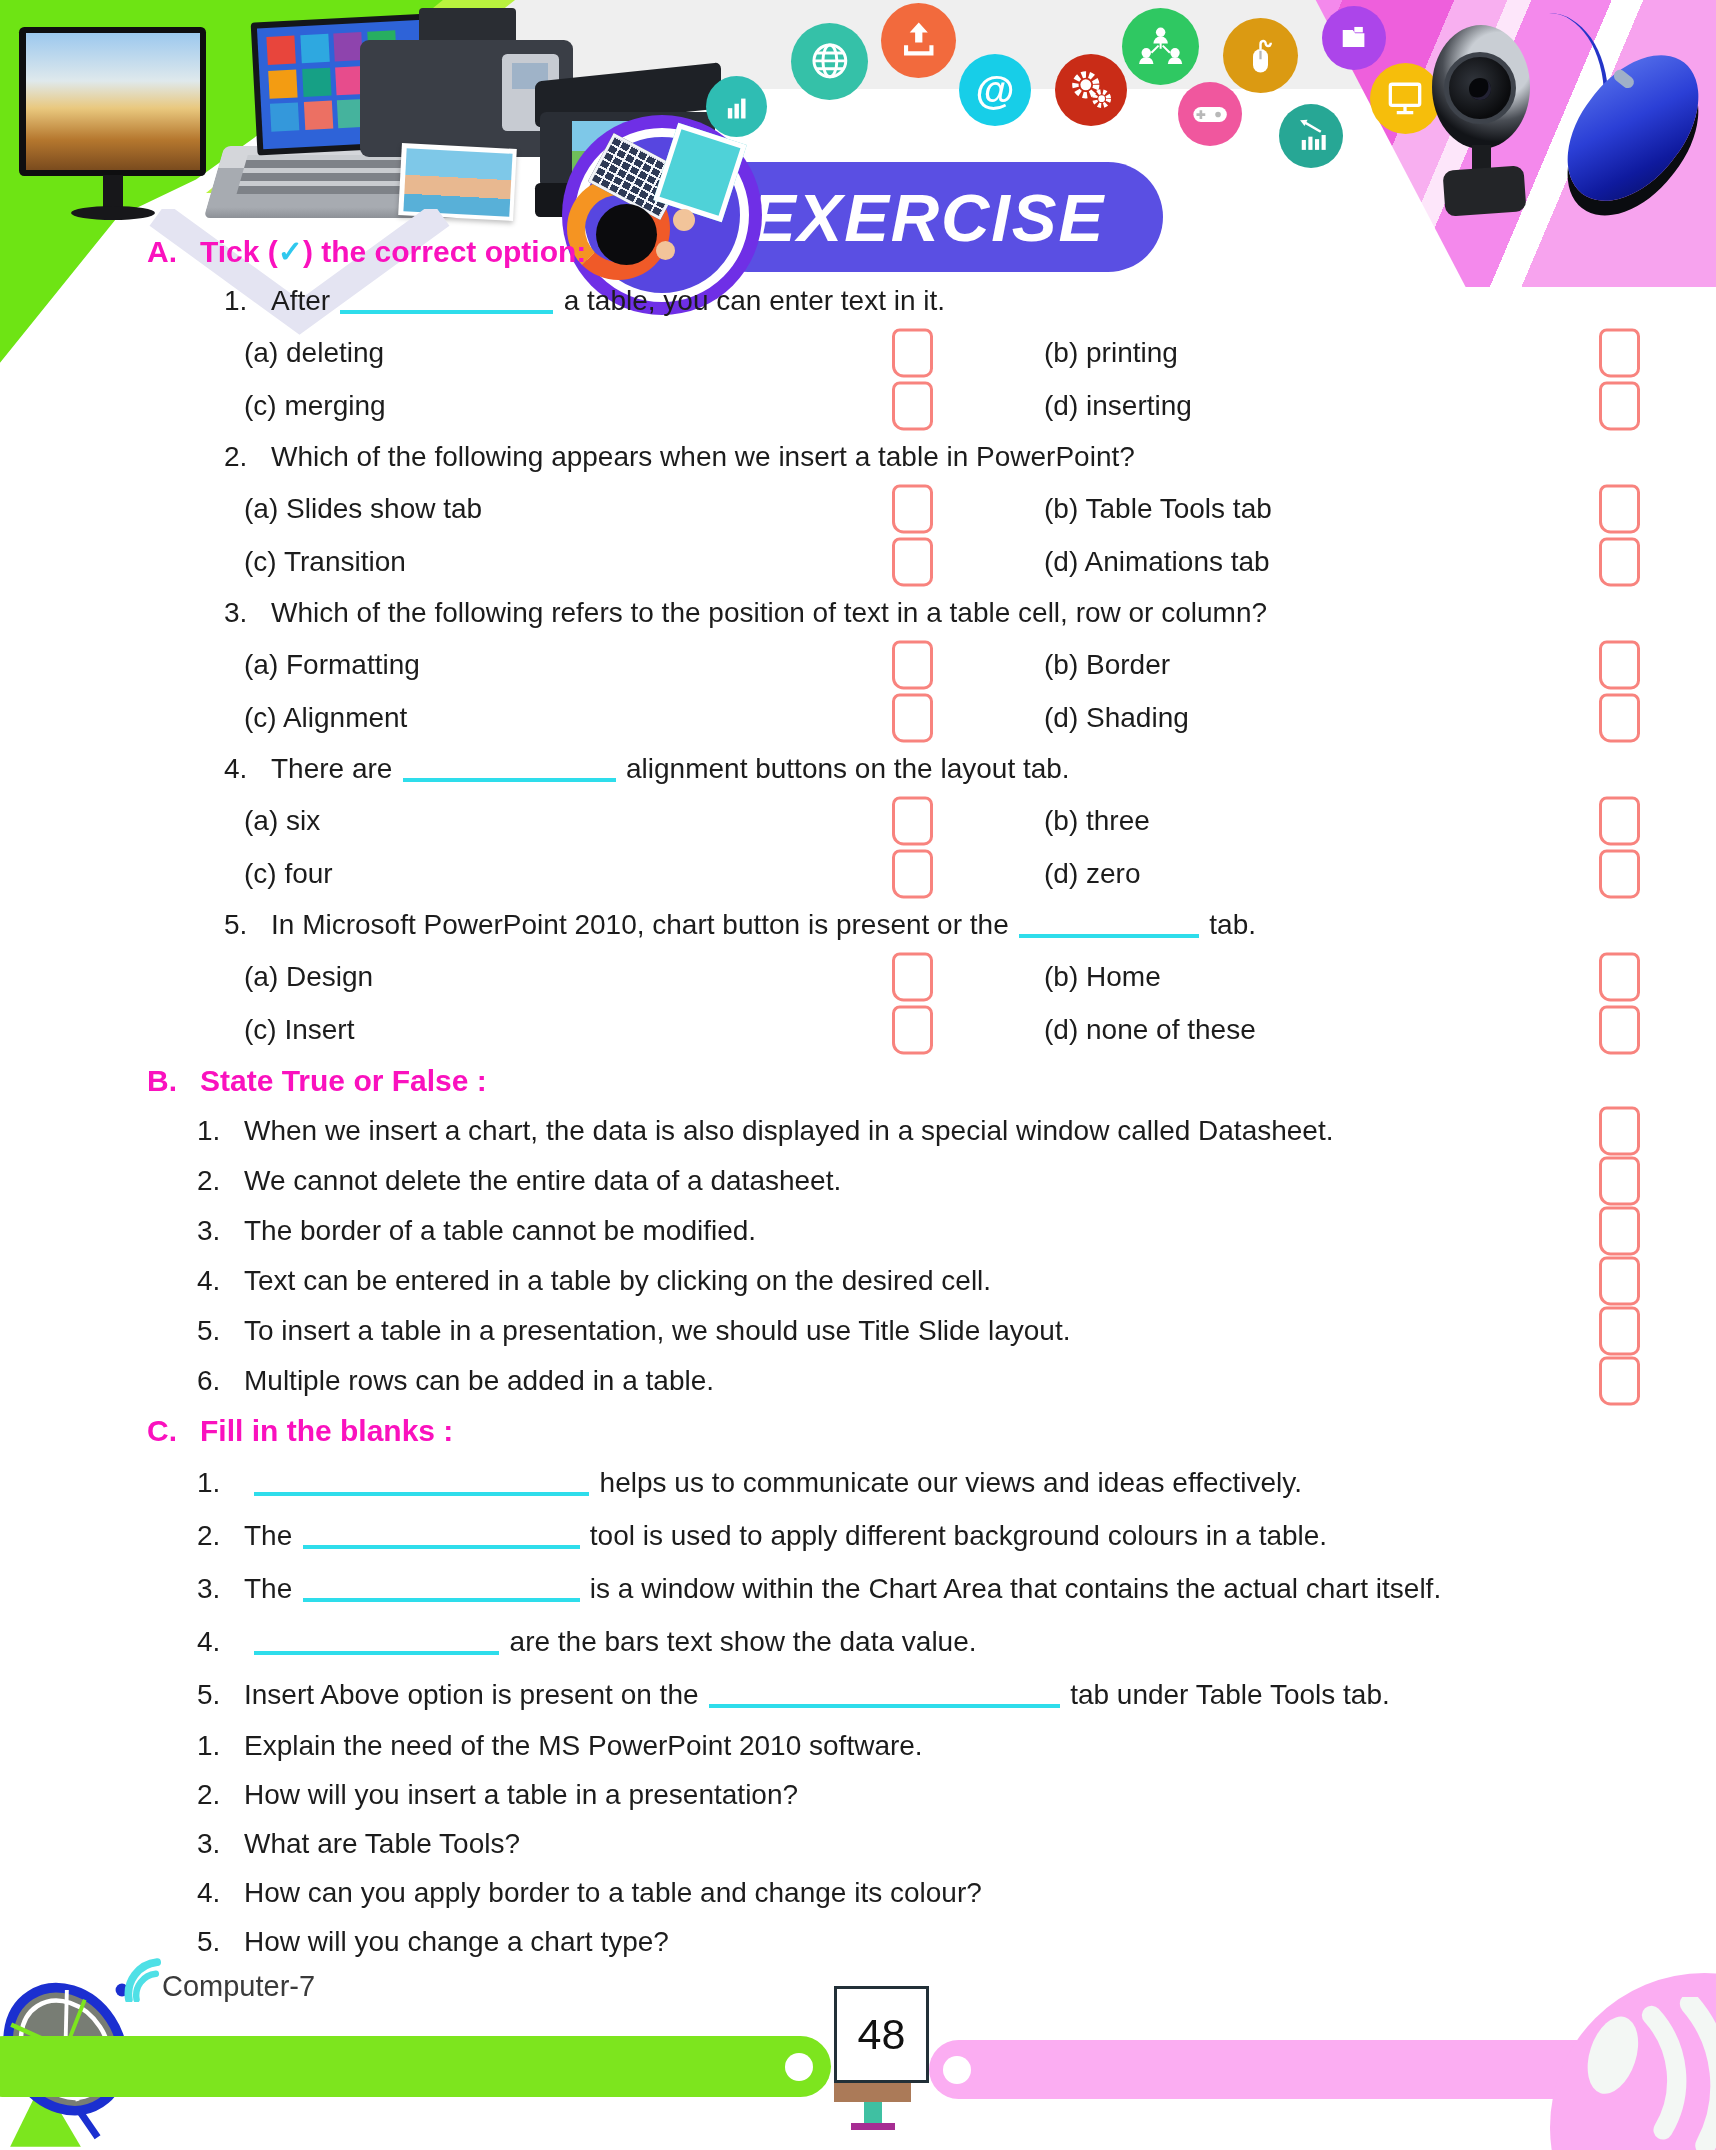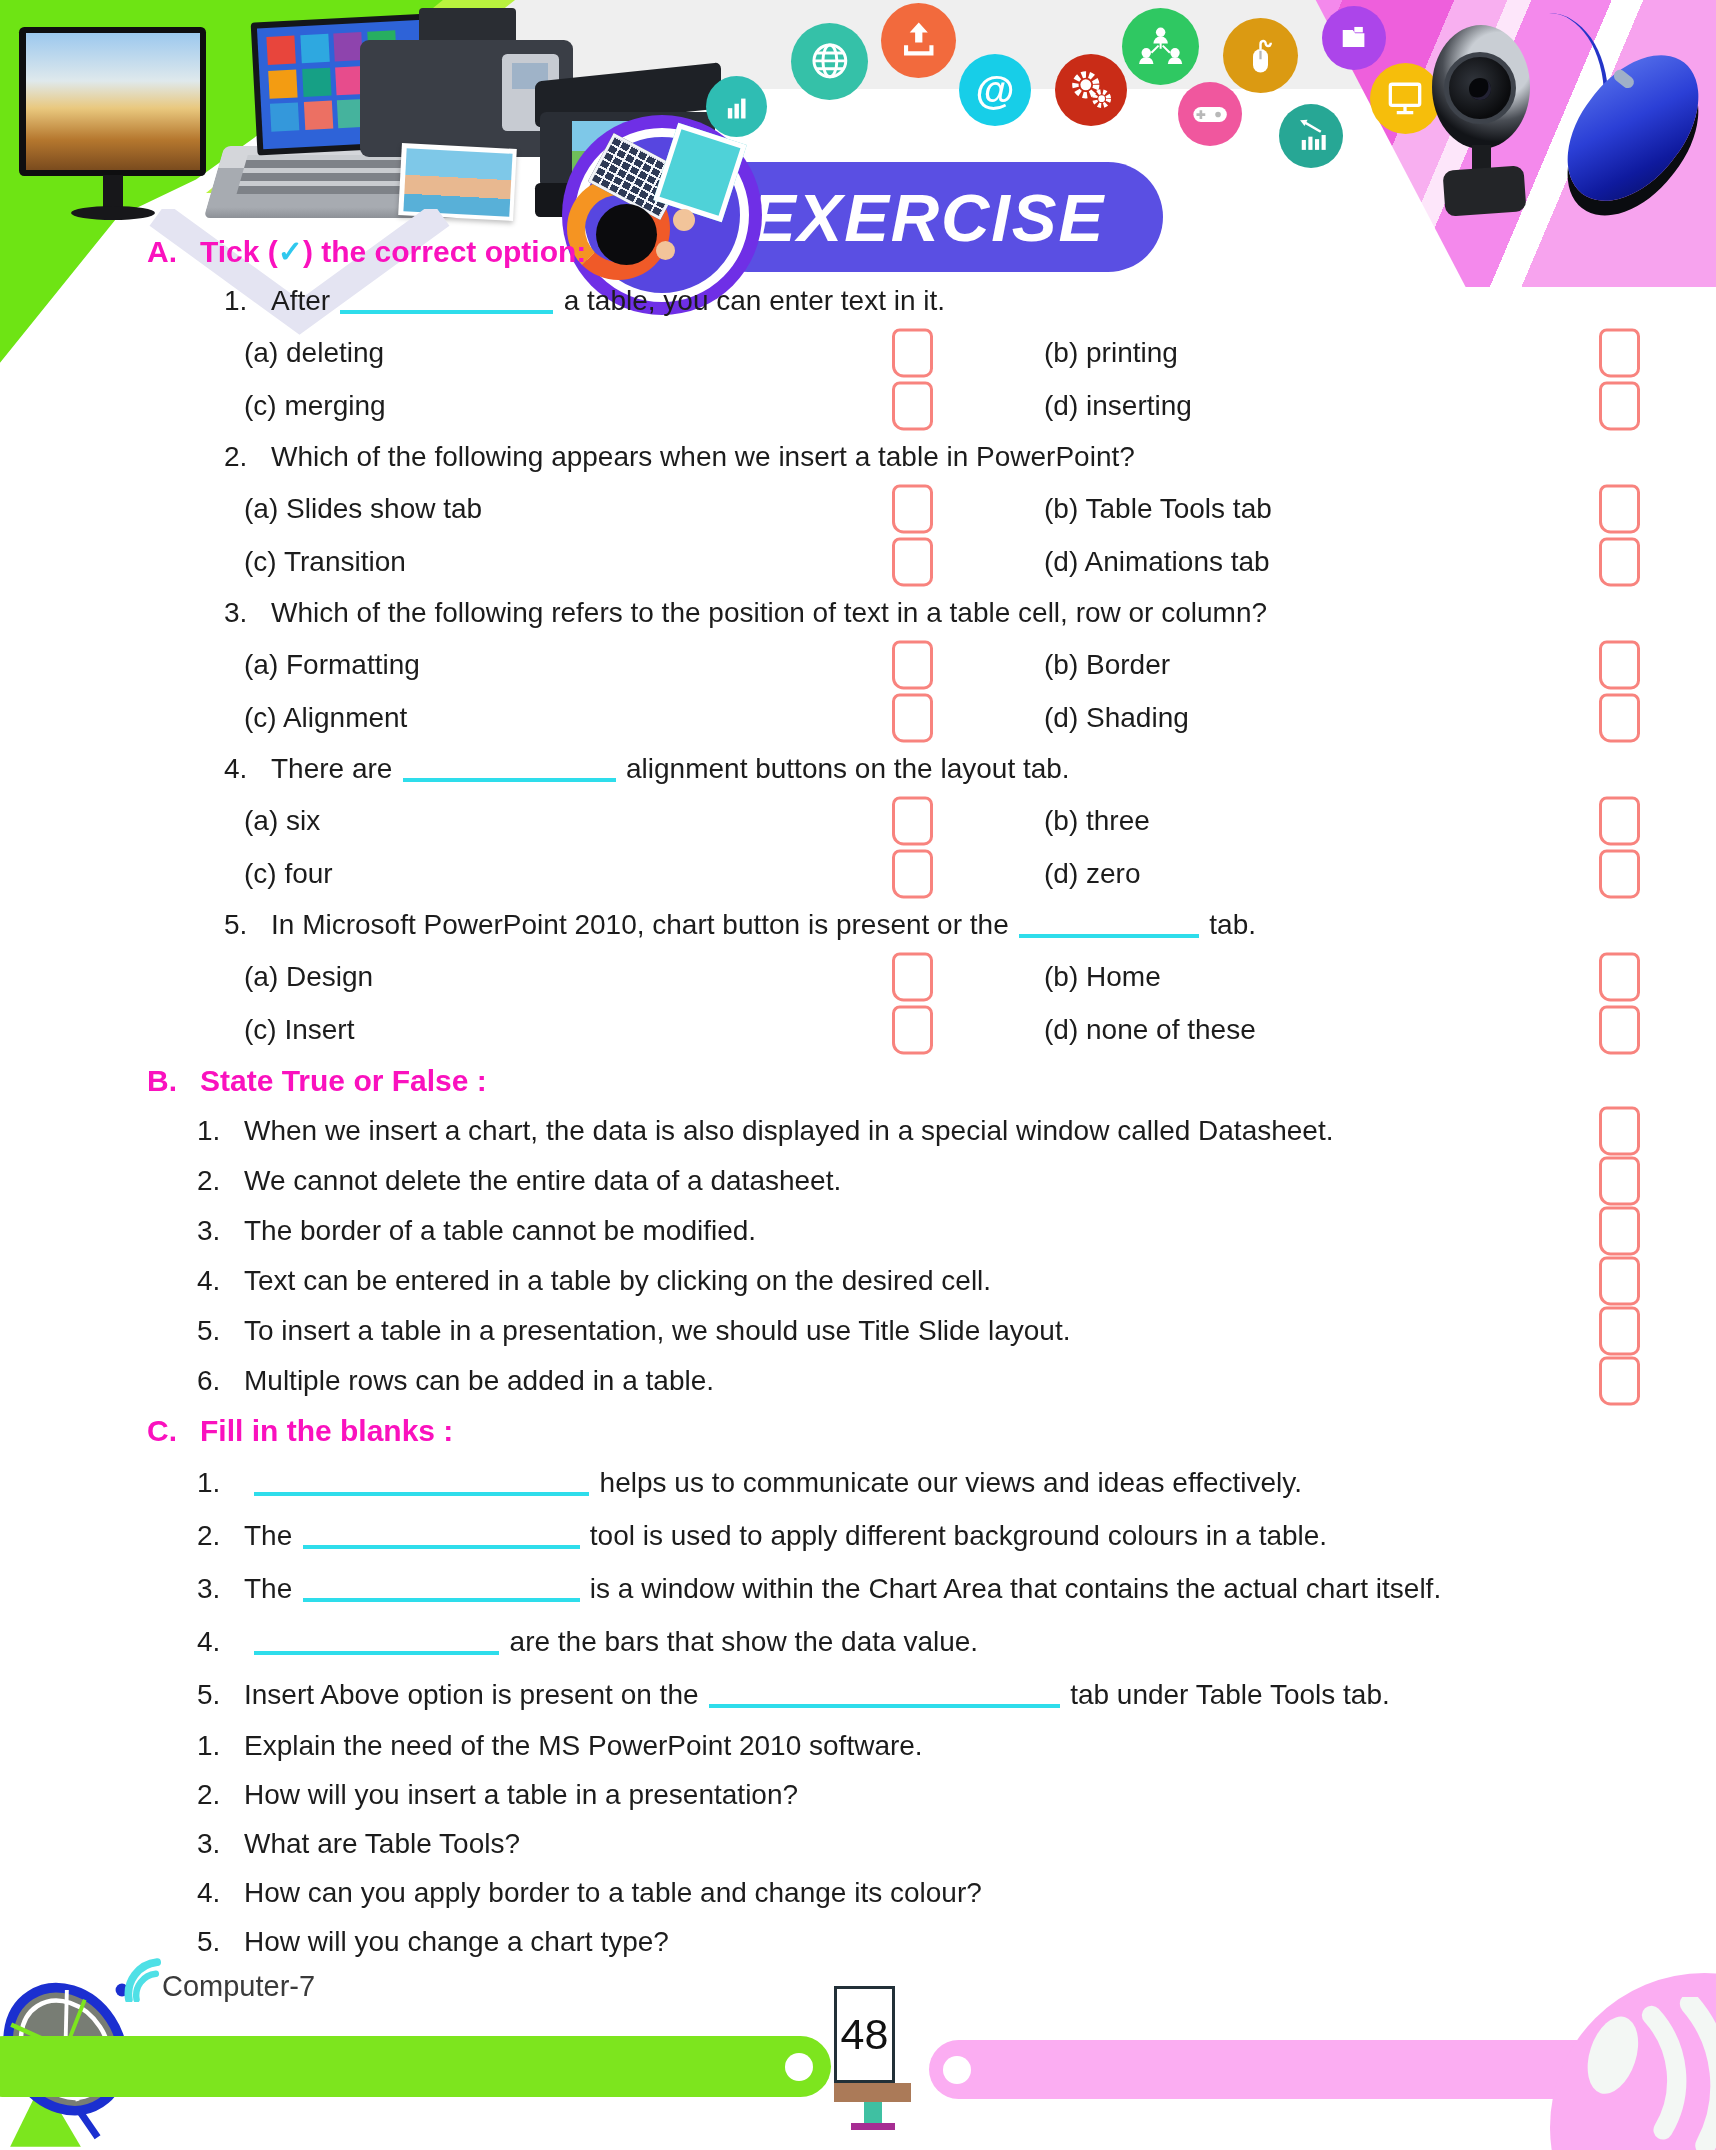--- a/index.html
+++ b/index.html
@@ -119,21 +119,21 @@
   .book-label{position:absolute;left:162px;top:1970px;font-size:29px;color:#3a3a3a;}
   .wifi-arcs{position:absolute;left:117px;top:1948px;}
   .satellite{position:absolute;left:-3.9px;top:1973px;}
   .green-bar{position:absolute;left:-26px;top:2036px;width:857px;height:61px;border-radius:31px;background:#7de51e;}
   .green-bar .dot{position:absolute;right:18px;top:17px;width:28px;height:28px;border-radius:50%;background:#fff;}
   .pink-bar{position:absolute;left:929px;top:2040px;width:715px;height:59px;border-radius:30px;background:#fbadf2;}
   .pink-bar .dot{position:absolute;left:14px;top:15.5px;width:28px;height:28px;border-radius:50%;background:#fff;}
   .pink-blob{position:absolute;left:1550px;top:1973px;width:309px;height:309px;border-radius:50%;background:#fbadf2;}
   .blob-icon{position:absolute;left:1582px;top:1997px;}
   .page-sign{position:absolute;left:834px;top:1986px;width:77px;height:143px;}
-  .sign-box{position:absolute;left:0;top:0;width:61px;height:97px;background:#fff;border:3.2px solid #223038;
+  .sign-box{position:absolute;left:0;top:0;width:95px;height:97px;background:#fff;border:3.2px solid #223038;
       box-sizing:border-box;display:flex;align-items:center;justify-content:center;font-size:43px;color:#111;}
   .sign-brown{position:absolute;left:0;top:97px;width:77px;height:19.3px;background:#ab7a58;}
   .sign-stand{position:absolute;left:30px;top:116px;width:18px;height:22px;background:#3fc0a2;}
   .sign-base{position:absolute;left:17px;top:137px;width:44px;height:7px;background:#a62d93;}
 </style>
 </head>
 <body>
 
 <div class="page">
 
@@ -376,21 +376,21 @@
     <div class="b-row"><span class="q-num">2.</span><span>We cannot delete the entire data of a datasheet.</span><span class="cbx cb2"></span></div>
     <div class="b-row"><span class="q-num">3.</span><span>The border of a table cannot be modified.</span><span class="cbx cb2"></span></div>
     <div class="b-row"><span class="q-num">4.</span><span>Text can be entered in a table by clicking on the desired cell.</span><span class="cbx cb2"></span></div>
     <div class="b-row"><span class="q-num">5.</span><span>To insert a table in a presentation, we should use Title Slide layout.</span><span class="cbx cb2"></span></div>
     <div class="b-row"><span class="q-num">6.</span><span>Multiple rows can be added in a table.</span><span class="cbx cb2"></span></div>
 
     <div class="sec-head"><span class="slabel">C.</span><span>Fill in the blanks :</span></div>
     <div class="c-row"><span class="q-num">1.</span><span class="blank w520"></span><span>helps us to communicate our views and ideas effectively.</span></div>
     <div class="c-row"><span class="q-num">2.</span><span>The</span><span class="blank w430"></span><span>tool is used to apply different background colours in a table.</span></div>
     <div class="c-row"><span class="q-num">3.</span><span>The</span><span class="blank w430"></span><span>is a window within the Chart Area that contains the actual chart itself.</span></div>
-    <div class="c-row"><span class="q-num">4.</span><span class="blank w380"></span><span>are the bars that show the data value.</span></div>
+    <div class="c-row"><span class="q-num">4.</span><span class="blank w380"></span><span>are the bars text show the data value.</span></div>
     <div class="c-row"><span class="q-num">5.</span><span>Insert Above option is present on the</span><span class="blank w545"></span><span>tab under Table Tools tab.</span></div>
 
     <div class="d-row"><span class="q-num">1.</span><span>Explain the need of the MS PowerPoint 2010 software.</span></div>
     <div class="d-row"><span class="q-num">2.</span><span>How will you insert a table in a presentation?</span></div>
     <div class="d-row"><span class="q-num">3.</span><span>What are Table Tools?</span></div>
     <div class="d-row"><span class="q-num">4.</span><span>How can you apply border to a table and change its colour?</span></div>
     <div class="d-row"><span class="q-num">5.</span><span>How will you change a chart type?</span></div>
   </div>
 
   <svg class="satellite" width="180" height="178" viewBox="0 0 280 276">

